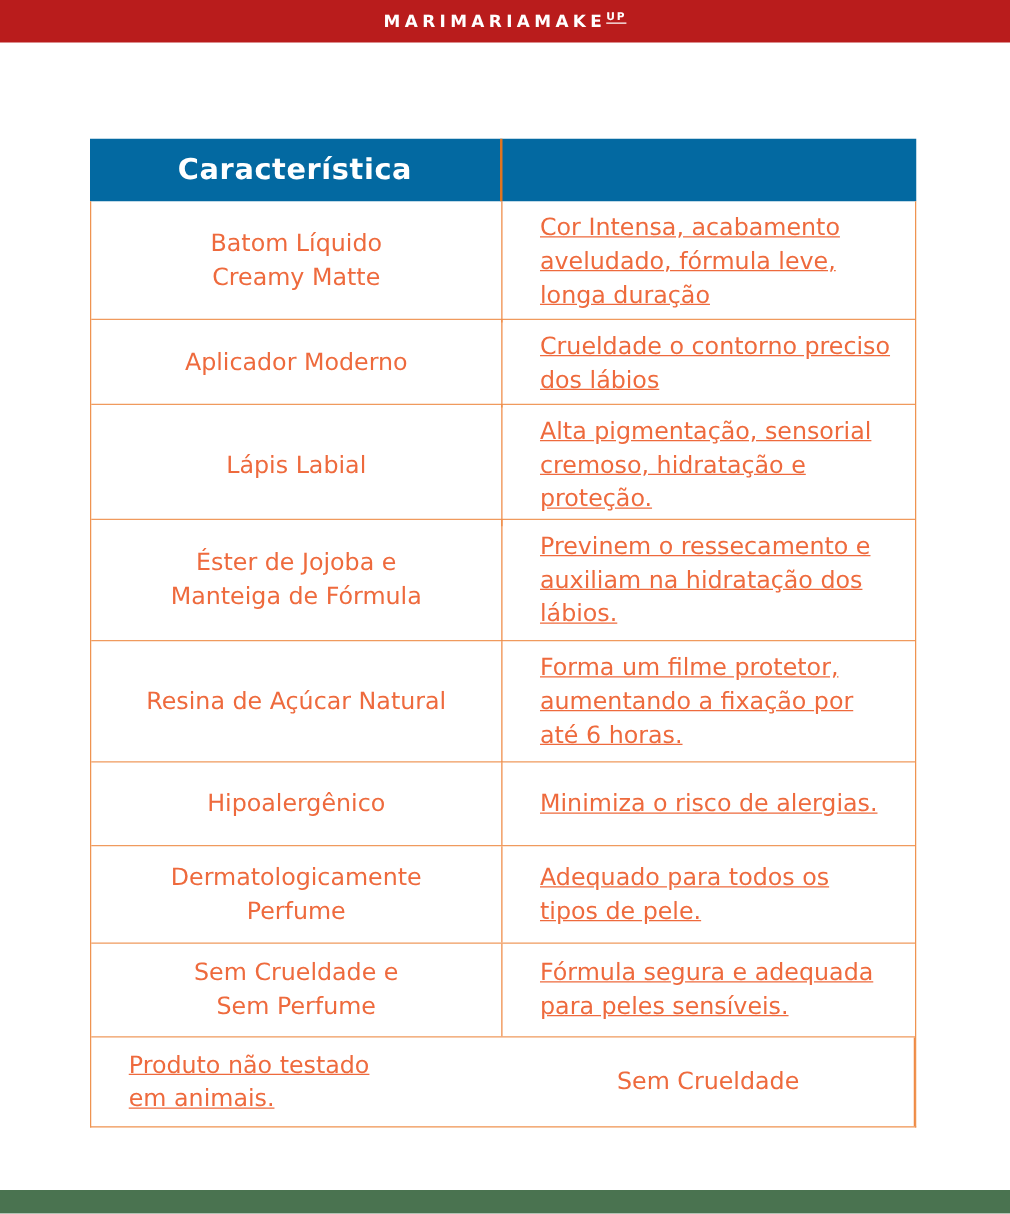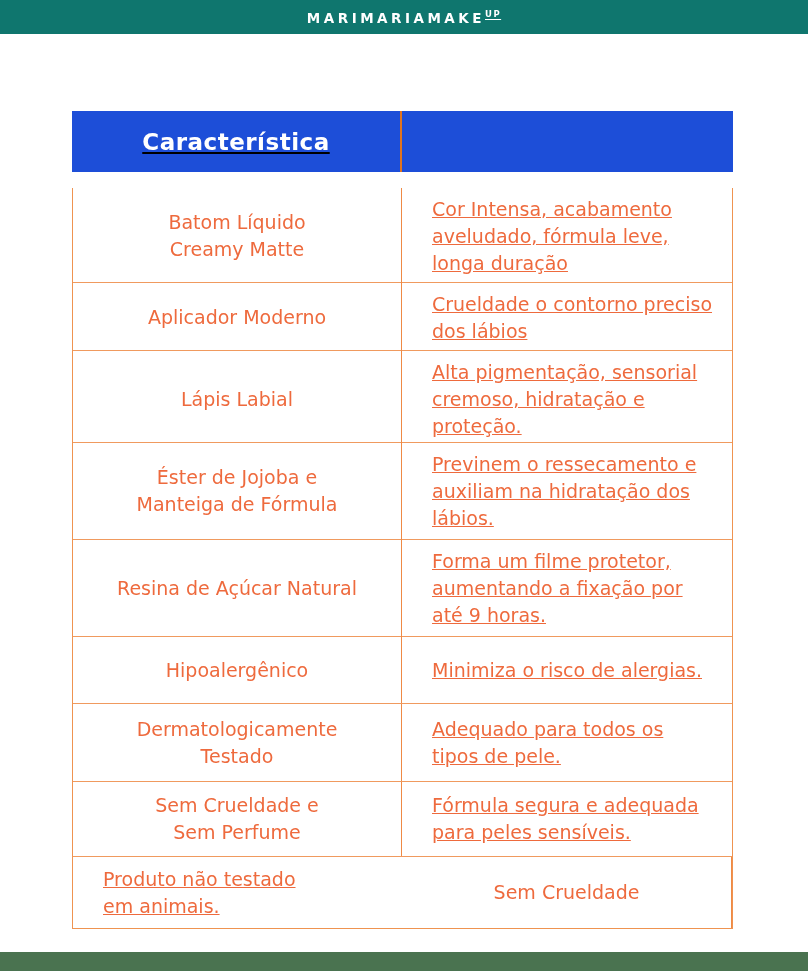--- a/index.html
+++ b/index.html
@@ -12,21 +12,21 @@
     overflow: hidden;
     font-family: "DejaVu Sans", "Liberation Sans", sans-serif;
   }
 
   
   .topbar {
     position: absolute;
     top: 0; left: 0;
     width: 100%;
     height: 34px;
-    background: #0f766e;
+    background: #b91c1c;
     display: flex;
     align-items: center;
     justify-content: center;
   }
   .logo {
     color: #ffffff;
     font-weight: 700;
     font-size: 13.5px;
     letter-spacing: 3.5px;
     line-height: 1;
@@ -43,39 +43,37 @@
   
   .table {
     position: absolute;
     left: 72px;
     top: 111px;
     width: 661px;
   }
   .thead {
     display: grid;
     grid-template-columns: 330px 1fr;
-    height: 61px;
-    background: #1d4ed8;
-    text-decoration: underline;
+    height: 50px;
+    background: #0369a1;
   }
   .th {
     display: flex;
     align-items: center;
     justify-content: center;
     color: #ffffff;
     font-weight: 700;
     font-size: 23px;
     letter-spacing: 0.5px;
   }
   .th:first-child { border-right: 2px solid #E1741F; }
 
   .tbody {
     border: 1px solid #EF9350;
     border-top: none;
-    margin-top: 16px;
   }
   .tr {
     display: grid;
     grid-template-columns: 329px 1fr;
   }
   .tr + .tr { border-top: 1px solid #F09A5E; }
   .td {
     color: #EE6A3D;
     font-size: 19px;
     line-height: 1.42;
@@ -143,29 +141,29 @@
         <div class="td td-left">Éster de Jojoba e
 Manteiga de Fórmula</div>
         <div class="td td-right">Previnem o ressecamento e
 auxiliam na hidratação dos
 lábios.</div>
       </div>
       <div class="tr" style="height:97px">
         <div class="td td-left">Resina de Açúcar Natural</div>
         <div class="td td-right">Forma um filme protetor,
 aumentando a fixação por
-até 9 horas.</div>
+até 6 horas.</div>
       </div>
       <div class="tr" style="height:67px">
         <div class="td td-left">Hipoalergênico</div>
         <div class="td td-right">Minimiza o risco de alergias.</div>
       </div>
       <div class="tr" style="height:78px">
         <div class="td td-left">Dermatologicamente
-Testado</div>
+Perfume</div>
         <div class="td td-right">Adequado para todos os
 tipos de pele.</div>
       </div>
       <div class="tr" style="height:75px">
         <div class="td td-left">Sem Crueldade e
 Sem Perfume</div>
         <div class="td td-right">Fórmula segura e adequada
 para peles sensíveis.</div>
       </div>
       <div class="tr" style="height:72px">

